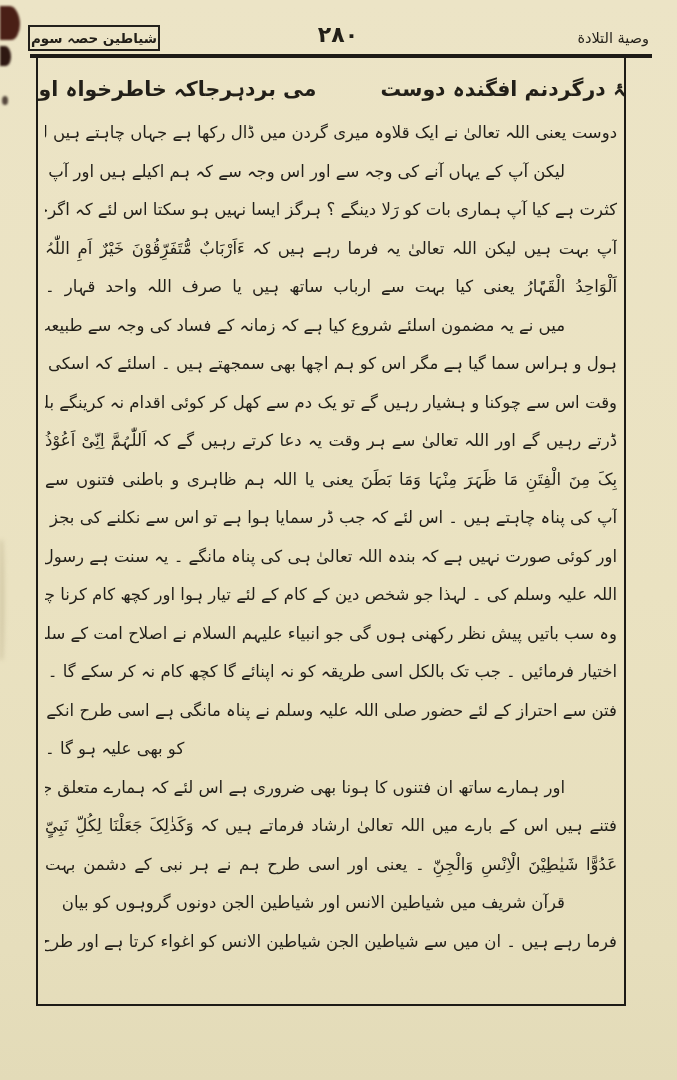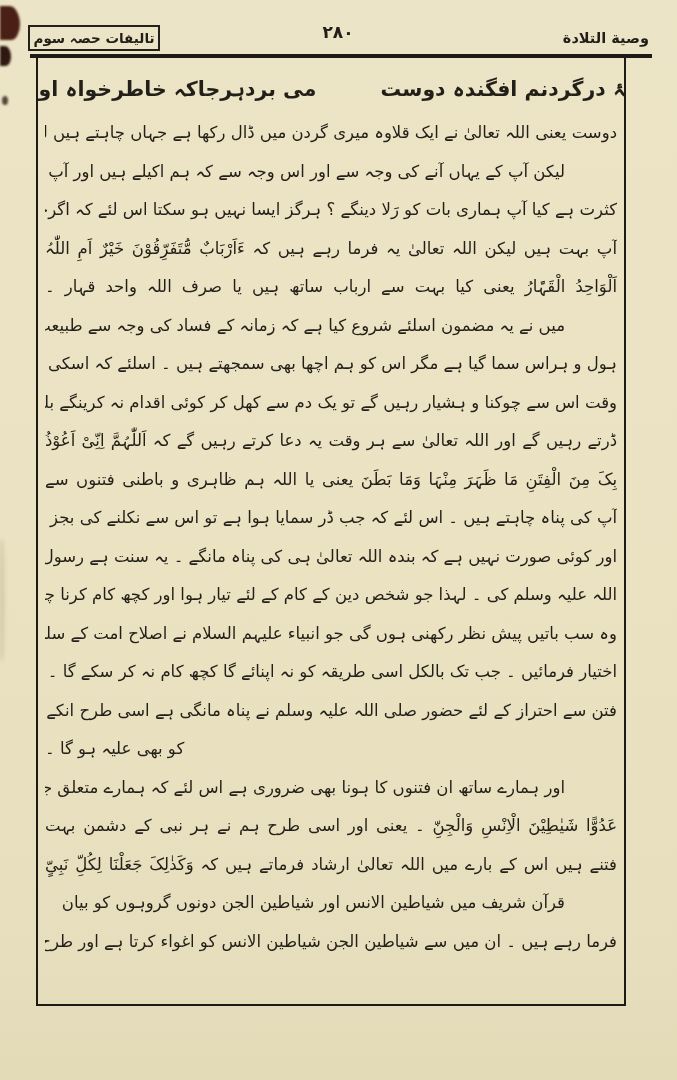--- a/index.html
+++ b/index.html
@@ -22,25 +22,25 @@
 
   
   .hdr-left-box{
     position:absolute;left:28px;top:25px;width:132px;height:26px;
     border:2px solid #23211c;box-sizing:border-box;
     display:flex;align-items:center;justify-content:center;
     font-size:13.5px;font-weight:bold;letter-spacing:0;
   }
   .hdr-page-num{
     position:absolute;left:288px;top:22px;width:100px;
-    text-align:center;font-size:17px;font-weight:bold;letter-spacing:3px;
+    text-align:center;font-size:22px;font-weight:bold;letter-spacing:3px;
   }
   .hdr-right-title{
     position:absolute;right:28px;top:30px;
-    font-size:14.5px;font-weight:bold;
+    font-size:14.5px;font-weight:normal;
   }
 
   
   .top-rule{
     position:absolute;left:30px;top:54px;width:622px;height:4px;
     border-top:3px solid #1d1b16;border-bottom:1.5px solid #1d1b16;box-sizing:border-box;
   }
 
   
   .frame{
@@ -69,21 +69,21 @@
 <body>
 
 <div class="page">
 
   <div class="blob b1"></div>
   <div class="blob b2"></div>
   <div class="blob b3"></div>
   <div class="blob b4"></div>
 
   <div class="hdr-left-box">
-    <span>تالیفات حصہ سوم</span>
+    <span>شیاطین حصہ سوم</span>
   </div>
   <div class="hdr-page-num">۲۸۰</div>
   <div class="hdr-right-title">وصیة التلادة</div>
 
   <div class="top-rule"></div>
 
   <div class="frame">
 
     <div class="couplet">
       <span>رشتۂ درگردنم افگندہ دوست</span>
@@ -102,20 +102,20 @@
         <div class="line fill">ڈرتے رہیں گے اور اللہ تعالیٰ سے ہر وقت یہ دعا کرتے رہیں گے کہ اَللّٰہُمَّ اِنِّیْ اَعُوْذُ</div>
         <div class="line fill">بِکَ مِنَ الْفِتَنِ مَا ظَہَرَ مِنْہَا وَمَا بَطَنَ یعنی یا اللہ ہم ظاہری و باطنی فتنوں سے</div>
         <div class="line fill">آپ کی پناہ چاہتے ہیں ۔ اس لئے کہ جب ڈر سمایا ہوا ہے تو اس سے نکلنے کی بجز اس کے</div>
         <div class="line fill">اور کوئی صورت نہیں ہے کہ بندہ اللہ تعالیٰ ہی کی پناہ مانگے ۔ یہ سنت ہے رسول اللہ صلی</div>
         <div class="line fill">اللہ علیہ وسلم کی ۔ لہذا جو شخص دین کے کام کے لئے تیار ہوا اور کچھ کام کرنا چاہتا ہو اسکو</div>
         <div class="line fill">وہ سب باتیں پیش نظر رکھنی ہوں گی جو انبیاء علیہم السلام نے اصلاح امت کے سلسلہ میں</div>
         <div class="line fill">اختیار فرمائیں ۔ جب تک بالکل اسی طریقہ کو نہ اپنائے گا کچھ کام نہ کر سکے گا ۔ لہذا جسطرح</div>
         <div class="line fill">فتن سے احتراز کے لئے حضور صلی اللہ علیہ وسلم نے پناہ مانگی ہے اسی طرح انکے متبعین</div>
         <div class="line left">کو بھی علیہ ہو گا ۔</div>
         <div class="line fill indent">اور ہمارے ساتھ ان فتنوں کا ہونا بھی ضروری ہے اس لئے کہ ہمارے متعلق جو</div>
+        <div class="line fill">فتنے ہیں اس کے بارے میں اللہ تعالیٰ ارشاد فرماتے ہیں کہ وَکَذٰلِکَ جَعَلْنَا لِکُلِّ نَبِیٍّ</div>
         <div class="line fill">عَدُوًّا شَیٰطِیْنَ الْاِنْسِ وَالْجِنِّ ۔ یعنی اور اسی طرح ہم نے ہر نبی کے دشمن بہت</div>
-        <div class="line fill">فتنے ہیں اس کے بارے میں اللہ تعالیٰ ارشاد فرماتے ہیں کہ وَکَذٰلِکَ جَعَلْنَا لِکُلِّ نَبِیٍّ</div>
         <div class="line right indent">قرآن شریف میں شیاطین الانس اور شیاطین الجن دونوں گروہوں کو بیان</div>
         <div class="line fill">فرما رہے ہیں ۔ ان میں سے شیاطین الجن شیاطین الانس کو اغواء کرتا ہے اور طرح طرح</div>
       </div>
 
   </div>
 </div>
 
 </body></html>

